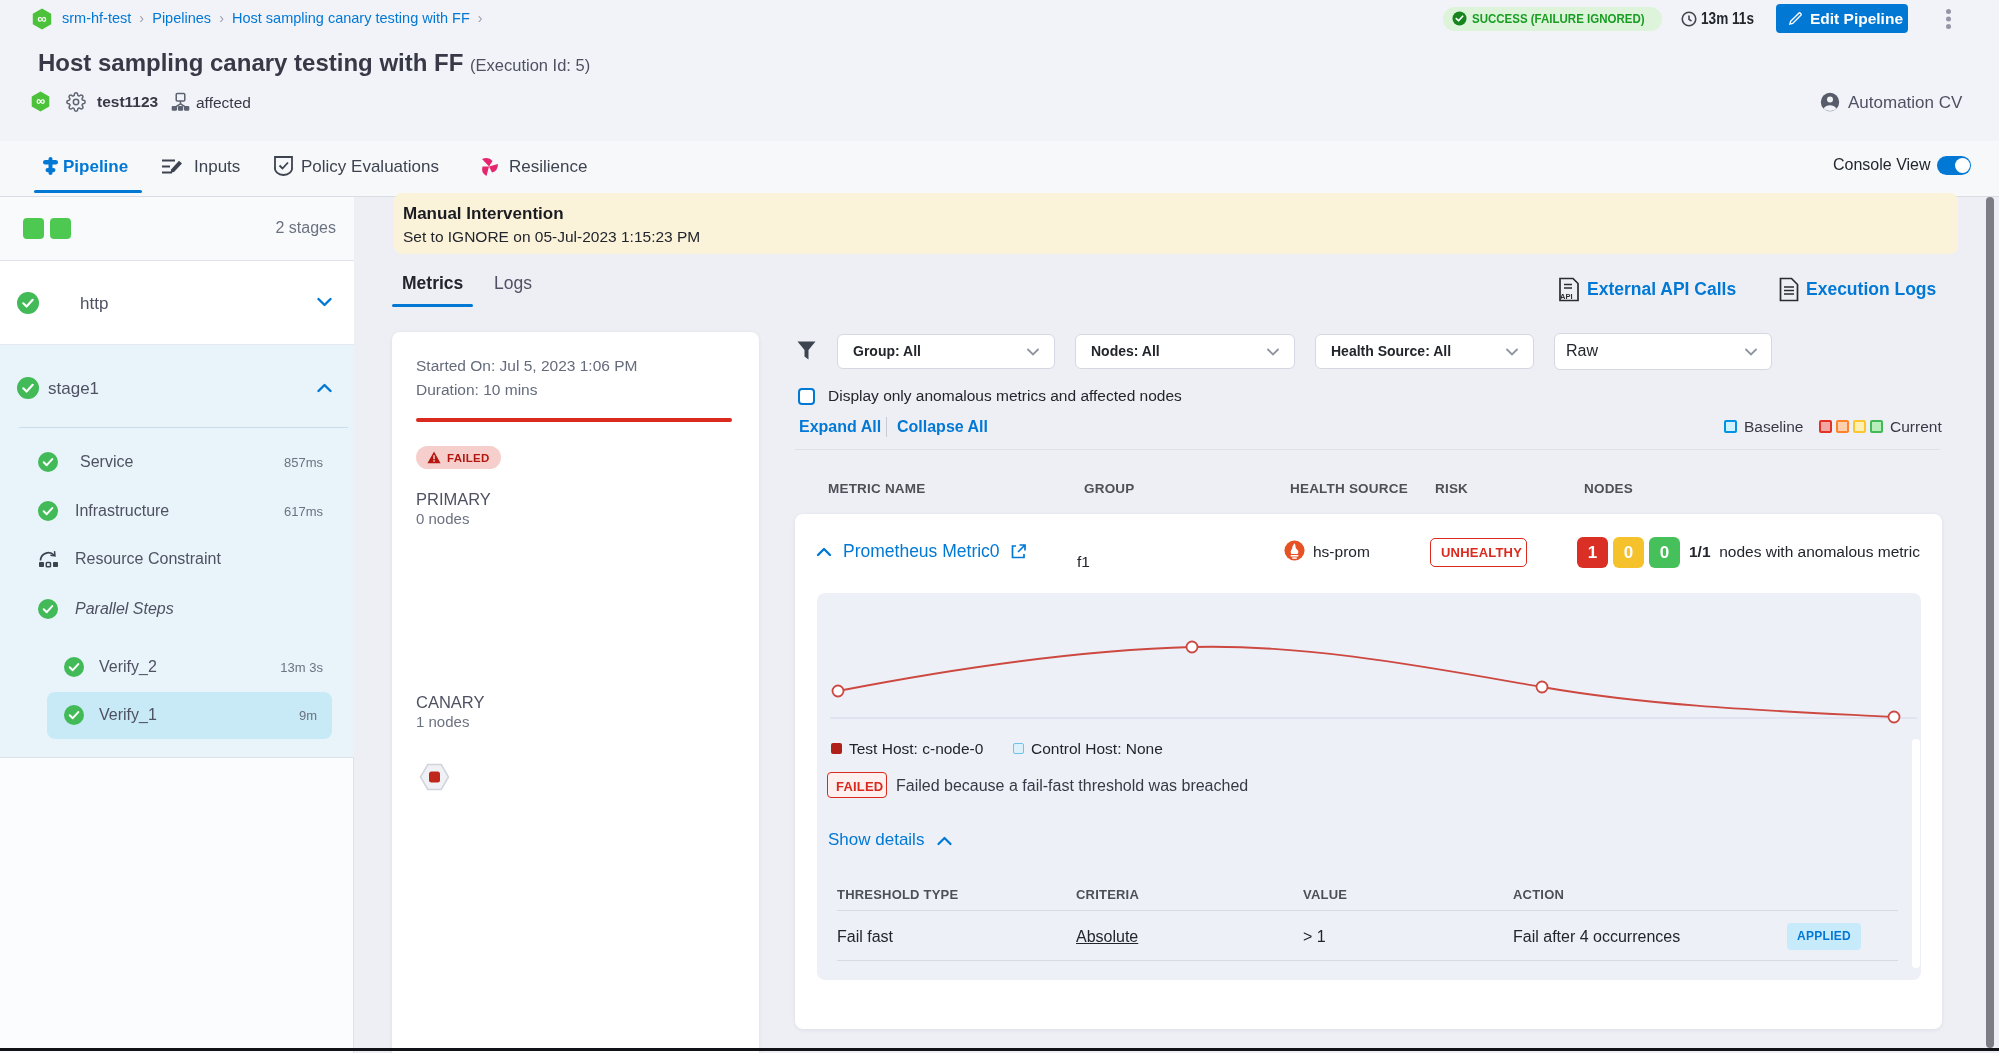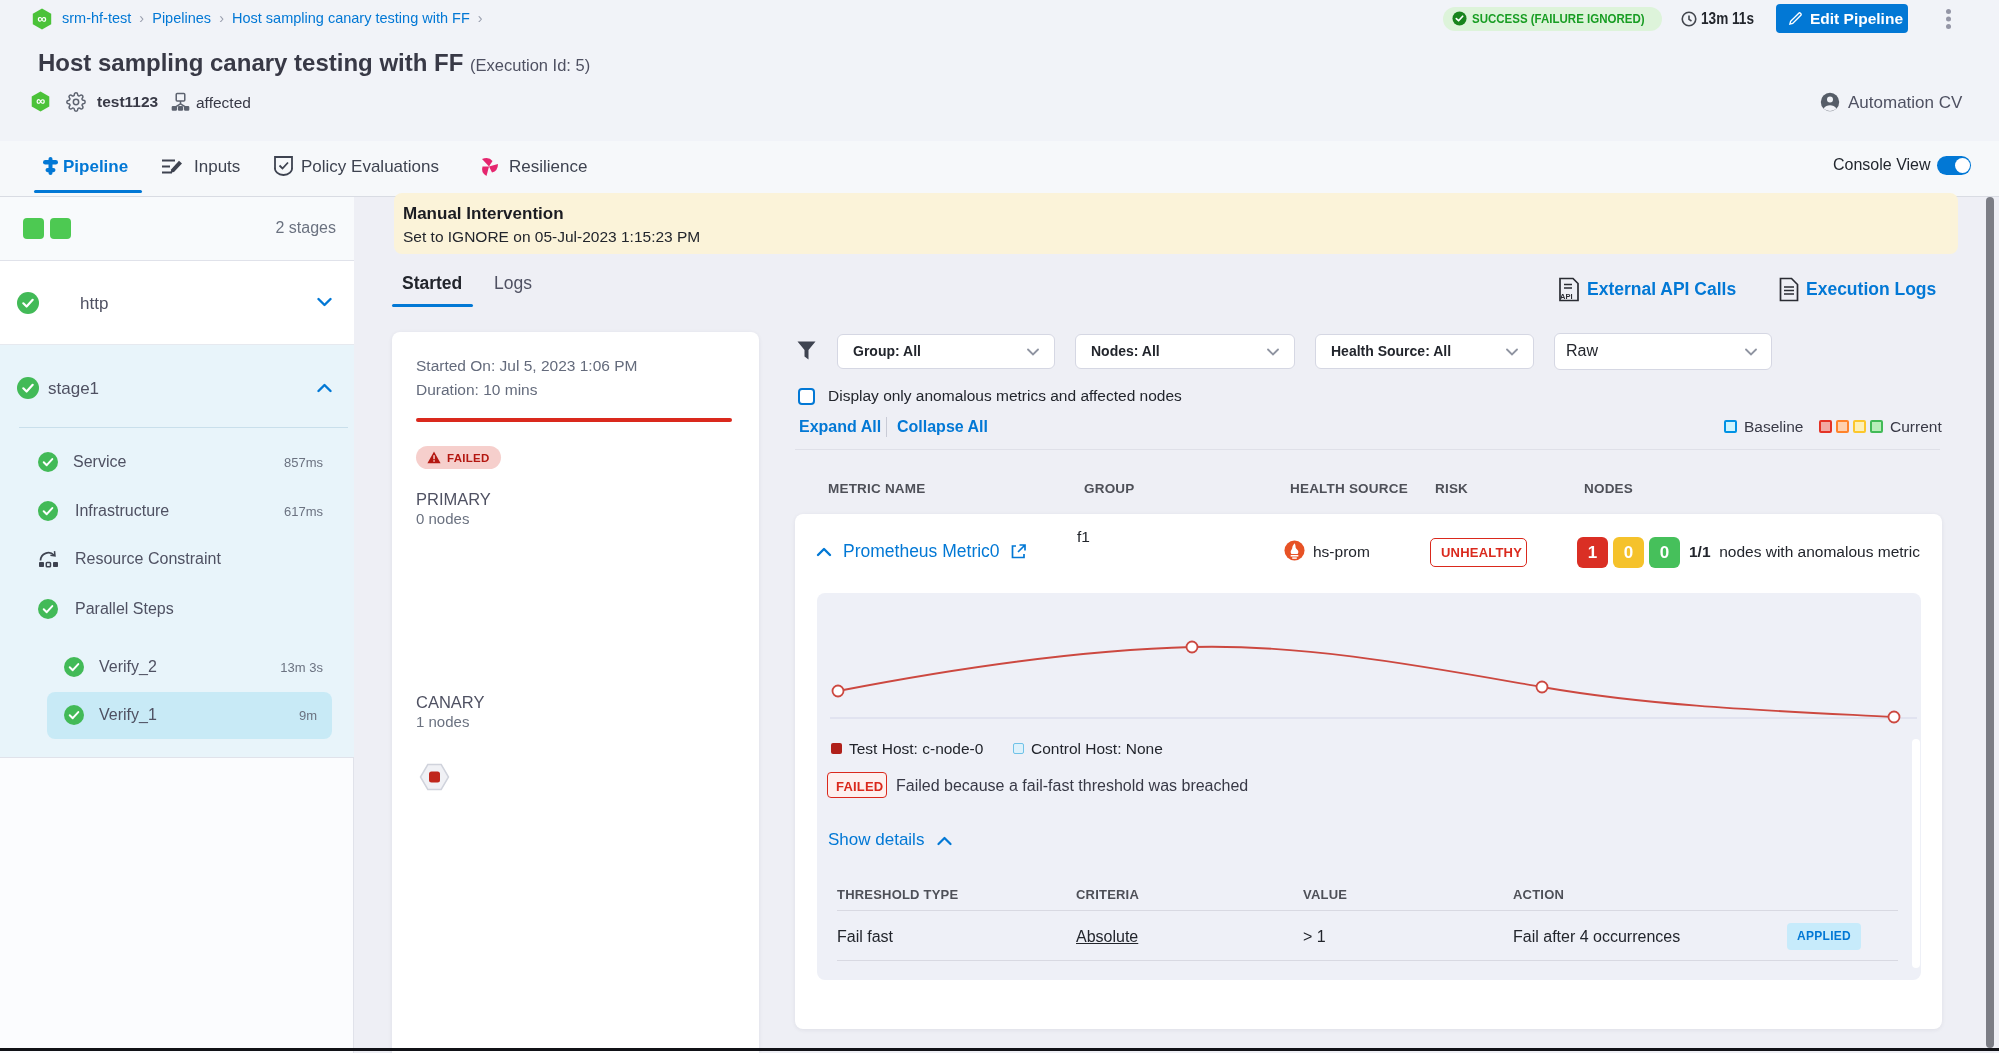--- a/index.html
+++ b/index.html
@@ -125,21 +125,21 @@
 <div class="abs" style="left:48px;top:379px;font-size:17px;color:#4f5162;">stage1</div>
 <svg class="abs" style="left:317px;top:383px;" width="15" height="10" viewBox="0 0 15 10" fill="none" stroke="#0278d5" stroke-width="2.4" stroke-linecap="round" stroke-linejoin="round">
     <path d="M1.5 8 L7.5 2 L13.5 8"></path>
   </svg>
 <div class="abs" style="left:19px;top:427px;width:329px;height:1px;background:#c9dfeb;"></div>
 
 <svg class="abs" style="left:38px;top:452px;" width="20" height="20" viewBox="0 0 22 22">
   <circle cx="11" cy="11" r="11" fill="#42ba57"></circle>
   <path d="M6.3 11.3 L9.6 14.5 L15.7 7.8" stroke="#fff" stroke-width="2.2" fill="none" stroke-linecap="round" stroke-linejoin="round"></path>
 </svg>
-<div class="abs" style="left:73px;top:453px;font-size:16px;color:#4f5162;">Service</div>
+<div class="abs" style="left:80px;top:453px;font-size:16px;color:#4f5162;">Service</div>
 <div class="abs" style="left:243px;top:455px;width:80px;text-align:right;font-size:13px;color:#6b7280;">857ms</div>
 
 <svg class="abs" style="left:38px;top:501px;" width="20" height="20" viewBox="0 0 22 22">
   <circle cx="11" cy="11" r="11" fill="#42ba57"></circle>
   <path d="M6.3 11.3 L9.6 14.5 L15.7 7.8" stroke="#fff" stroke-width="2.2" fill="none" stroke-linecap="round" stroke-linejoin="round"></path>
 </svg>
 <div class="abs" style="left:75px;top:502px;font-size:16px;color:#4f5162;">Infrastructure</div>
 <div class="abs" style="left:243px;top:504px;width:80px;text-align:right;font-size:13px;color:#6b7280;">617ms</div>
 
 <svg class="abs" style="left:38px;top:550px;" width="21" height="19" viewBox="0 0 21 19" fill="none" stroke="#3e4350" stroke-width="1.7">
@@ -148,42 +148,42 @@
   <rect x="1" y="12" width="5" height="5" rx="0.8" fill="#3e4350" stroke="none"></rect>
   <rect x="8.3" y="12.5" width="4.2" height="4.2" rx="0.8" stroke-width="1.5"></rect>
   <rect x="15" y="12" width="5" height="5" rx="0.8" fill="#3e4350" stroke="none"></rect>
 </svg>
 <div class="abs" style="left:75px;top:550px;font-size:16px;color:#4f5162;">Resource Constraint</div>
 
 <svg class="abs" style="left:38px;top:599px;" width="20" height="20" viewBox="0 0 22 22">
   <circle cx="11" cy="11" r="11" fill="#42ba57"></circle>
   <path d="M6.3 11.3 L9.6 14.5 L15.7 7.8" stroke="#fff" stroke-width="2.2" fill="none" stroke-linecap="round" stroke-linejoin="round"></path>
 </svg>
-<div class="abs" style="left:75px;top:600px;font-size:16px;color:#4f5162;">Parallel Steps</div>
+<div class="abs" style="left:75px;top:600px;font-size:16px;color:#4f5162;font-style:italic;">Parallel Steps</div>
 
 <svg class="abs" style="left:64px;top:657px;" width="20" height="20" viewBox="0 0 22 22">
   <circle cx="11" cy="11" r="11" fill="#42ba57"></circle>
   <path d="M6.3 11.3 L9.6 14.5 L15.7 7.8" stroke="#fff" stroke-width="2.2" fill="none" stroke-linecap="round" stroke-linejoin="round"></path>
 </svg>
 <div class="abs" style="left:99px;top:658px;font-size:16px;color:#4f5162;">Verify_2</div>
 <div class="abs" style="left:243px;top:660px;width:80px;text-align:right;font-size:13px;color:#6b7280;">13m 3s</div>
 
 <div class="abs" style="left:47px;top:692px;width:285px;height:47px;border-radius:8px;background:#c8eaf6;"></div>
 <svg class="abs" style="left:64px;top:705px;" width="20" height="20" viewBox="0 0 22 22">
   <circle cx="11" cy="11" r="11" fill="#42ba57"></circle>
   <path d="M6.3 11.3 L9.6 14.5 L15.7 7.8" stroke="#fff" stroke-width="2.2" fill="none" stroke-linecap="round" stroke-linejoin="round"></path>
 </svg>
 <div class="abs" style="left:99px;top:706px;font-size:16px;color:#4f5162;">Verify_1</div>
 <div class="abs" style="left:243px;top:708px;width:74px;text-align:right;font-size:13px;color:#6b7280;">9m</div>
 
 <div class="abs" style="left:394px;top:193px;width:1564px;height:61px;background:#fbf3d9;border-radius:8px;"></div>
 <div class="abs" style="left:403px;top:204px;font-size:17px;font-weight:bold;color:#1b1c22;">Manual Intervention</div>
 <div class="abs" style="left:403px;top:228px;font-size:15.5px;color:#22252c;">Set to IGNORE on 05-Jul-2023 1:15:23 PM</div>
 
-<div class="abs" style="left:402px;top:273px;font-size:17.5px;font-weight:bold;color:#22252c;">Started</div>
+<div class="abs" style="left:402px;top:273px;font-size:17.5px;font-weight:bold;color:#22252c;">Metrics</div>
 <div class="abs" style="left:494px;top:273px;font-size:17.5px;color:#4f5162;">Logs</div>
 <div class="abs" style="left:392px;top:304px;width:81px;height:3px;background:#0278d5;border-radius:2px;"></div>
 
 <div class="abs" style="left:392px;top:332px;width:367px;height:721px;background:#fff;border-radius:8px 8px 0 0;box-shadow:0 1px 4px rgba(40,41,61,0.08);"></div>
 <div class="abs" style="left:416px;top:357px;font-size:15.5px;color:#646b7c;">Started On: Jul 5, 2023 1:06 PM</div>
 <div class="abs" style="left:416px;top:381px;font-size:15.5px;color:#646b7c;text-align:right;">Duration: 10 mins</div>
 <div class="abs" style="left:416px;top:418px;width:316px;height:4px;border-radius:2px;background:#da291d;"></div>
 
 <div class="abs" style="left:416px;top:446px;width:85px;height:23px;border-radius:12px;background:#f6cfcc;"></div>
 <svg class="abs" style="left:427px;top:451px;" width="14" height="13" viewBox="0 0 14 13">
@@ -269,21 +269,21 @@
 <div class="abs" style="left:795px;top:514px;width:1147px;height:515px;background:#fff;border-radius:8px;box-shadow:0 1px 4px rgba(40,41,61,0.08);"></div>
 
 <svg class="abs" style="left:816px;top:546px;" width="16" height="11" viewBox="0 0 16 11" fill="none" stroke="#0278d5" stroke-width="2.4" stroke-linecap="round" stroke-linejoin="round">
     <path d="M2 9 L8 3 L14 9"></path>
   </svg>
 <div class="abs" style="left:843px;top:541px;font-size:17.5px;color:#0278d5;">Prometheus Metric0</div>
 <svg class="abs" style="left:1010px;top:543px;" width="17" height="17" viewBox="0 0 17 17" fill="none" stroke="#0278d5" stroke-width="1.7">
   <path d="M6 3 H2.5 V14.5 H14 V11"></path>
   <path d="M9.5 2 H15 V7.5 M15 2 L8 9"></path>
 </svg>
-<div class="abs" style="left:1077px;top:528px;font-size:15.5px;color:#22252c;">f1</div>
+<div class="abs" style="left:1077px;top:553px;font-size:15.5px;color:#22252c;">f1</div>
 
 <svg class="abs" style="left:1284px;top:540px;" width="21" height="21" viewBox="0 0 23 23">
   <circle cx="11.5" cy="11.5" r="11" fill="#e75225"></circle>
   <path d="M11.5 3.5 c1.8 2.2 0.6 4.2 1.8 5.8 c0.9 1.2 2.4 1.7 2.4 3.7 c0 1.4 -0.7 2.4 -0.7 2.4 h-7 s-0.7 -1 -0.7 -2.4 c0 -1.6 1 -2.3 1.5 -3.4 c0.5 -1 0.2 -2 0.7 -3 c0.5 -1.1 1.3 -1.9 2 -3.1 Z" fill="#fff"></path>
   <rect x="7.3" y="16.4" width="8.4" height="1.7" fill="#fff"></rect>
   <rect x="9" y="19" width="5" height="1.6" fill="#fff"></rect>
 </svg>
 <div class="abs" style="left:1313px;top:543px;font-size:15.5px;color:#22252c;">hs-prom</div>
 
 <div class="abs" style="left:1430px;top:538px;width:97px;height:29px;border:1.5px solid #da291d;border-radius:5px;background:#fff;"></div>

